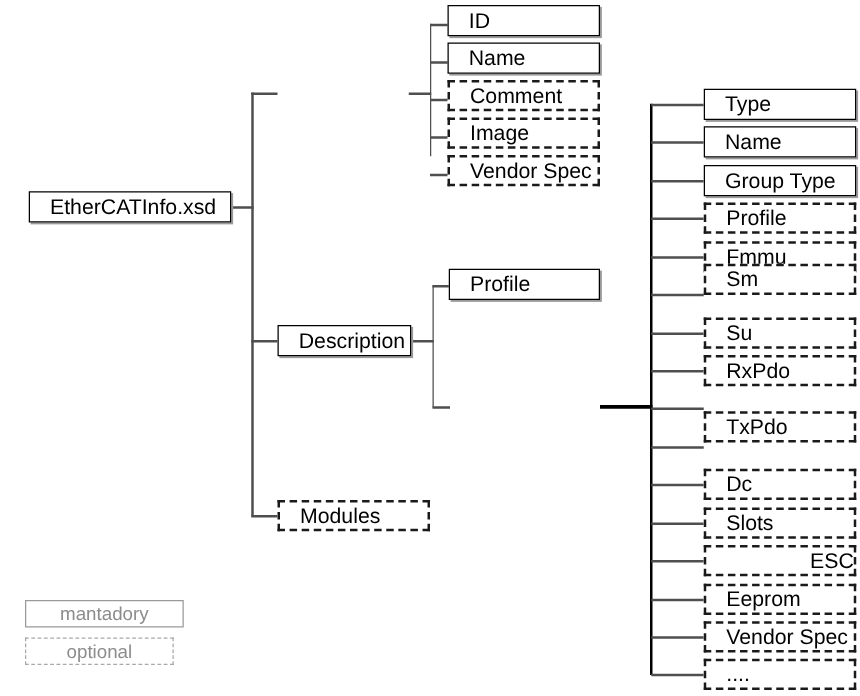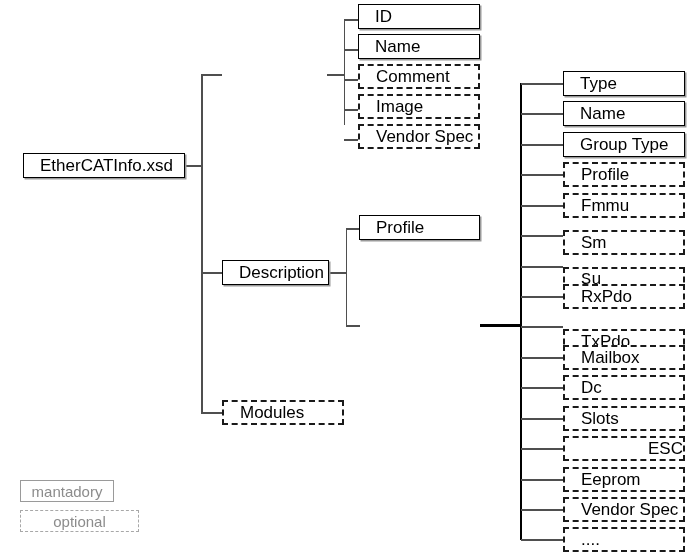--- a/index.html
+++ b/index.html
@@ -145,54 +145,51 @@
   </div>
   <div class="node mandatory" style="left:563px; top:132px; width:122px; height:25px;">
     <span>Group Type</span>
   </div>
   <div class="node optional" style="left:563px; top:162px; width:122px; height:25px;text-align:right;">
     <span>Profile</span>
   </div>
   <div class="node optional" style="left:563px; top:193px; width:122px; height:25px;">
     <span>Fmmu</span>
   </div>
-  <div class="node optional" style="left:563px; top:230px; width:122px; height:25px;align-items:center;">
+  <div class="node optional" style="left:563px; top:211px; width:122px; height:25px;align-items:center;">
     <span>Sm</span>
   </div>
-  <div class="node optional" style="left:563px; top:267px; width:122px; height:25px;font-family:Liberation Mono, monospace;">
+  <div class="node optional" style="left:563px; top:254px; width:122px; height:25px;">
     <span>Su</span>
   </div>
   <div class="node optional" style="left:563px; top:284px; width:122px; height:25px;">
     <span>RxPdo</span>
   </div>
   <div class="node optional" style="left:563px; top:314px; width:122px; height:25px;margin-top:15px;">
     <span>TxPdo</span>
-  </div>
-  <div class="node optional" style="left:563px; top:345px; width:122px; height:25px;">
-    <span>Mailbox</span>
   </div>
   <div class="node optional" style="left:563px; top:375px; width:122px; height:25px;">
     <span>Dc</span>
   </div>
   <div class="node optional" style="left:563px; top:406px; width:122px; height:25px;">
     <span>Slots</span>
   </div>
   <div class="node optional" style="left:563px; top:436px; width:122px; height:25px;justify-content:flex-end;">
     <span>ESC</span>
   </div>
   <div class="node optional" style="left:563px; top:467px; width:122px; height:25px;">
     <span>Eeprom</span>
   </div>
   <div class="node optional" style="left:563px; top:497px; width:122px; height:25px;">
     <span>Vendor Spec</span>
   </div>
   <div class="node optional" style="left:563px; top:527px; width:122px; height:25px;">
     <span>....</span>
   </div>
 
-  <div class="node legend-box mandatory" style="left:20px; top:480px; width:94px; height:22px;align-items:center;">
+  <div class="node legend-box mandatory" style="left:20px; top:480px; width:127px; height:22px;align-items:center;">
     <span>mantadory</span>
   </div>
   <div class="node legend-box optional" style="left:20px; top:510px; width:119px; height:22px;">
     <span>optional</span>
   </div>
 
 </div>
 
 </body></html>

